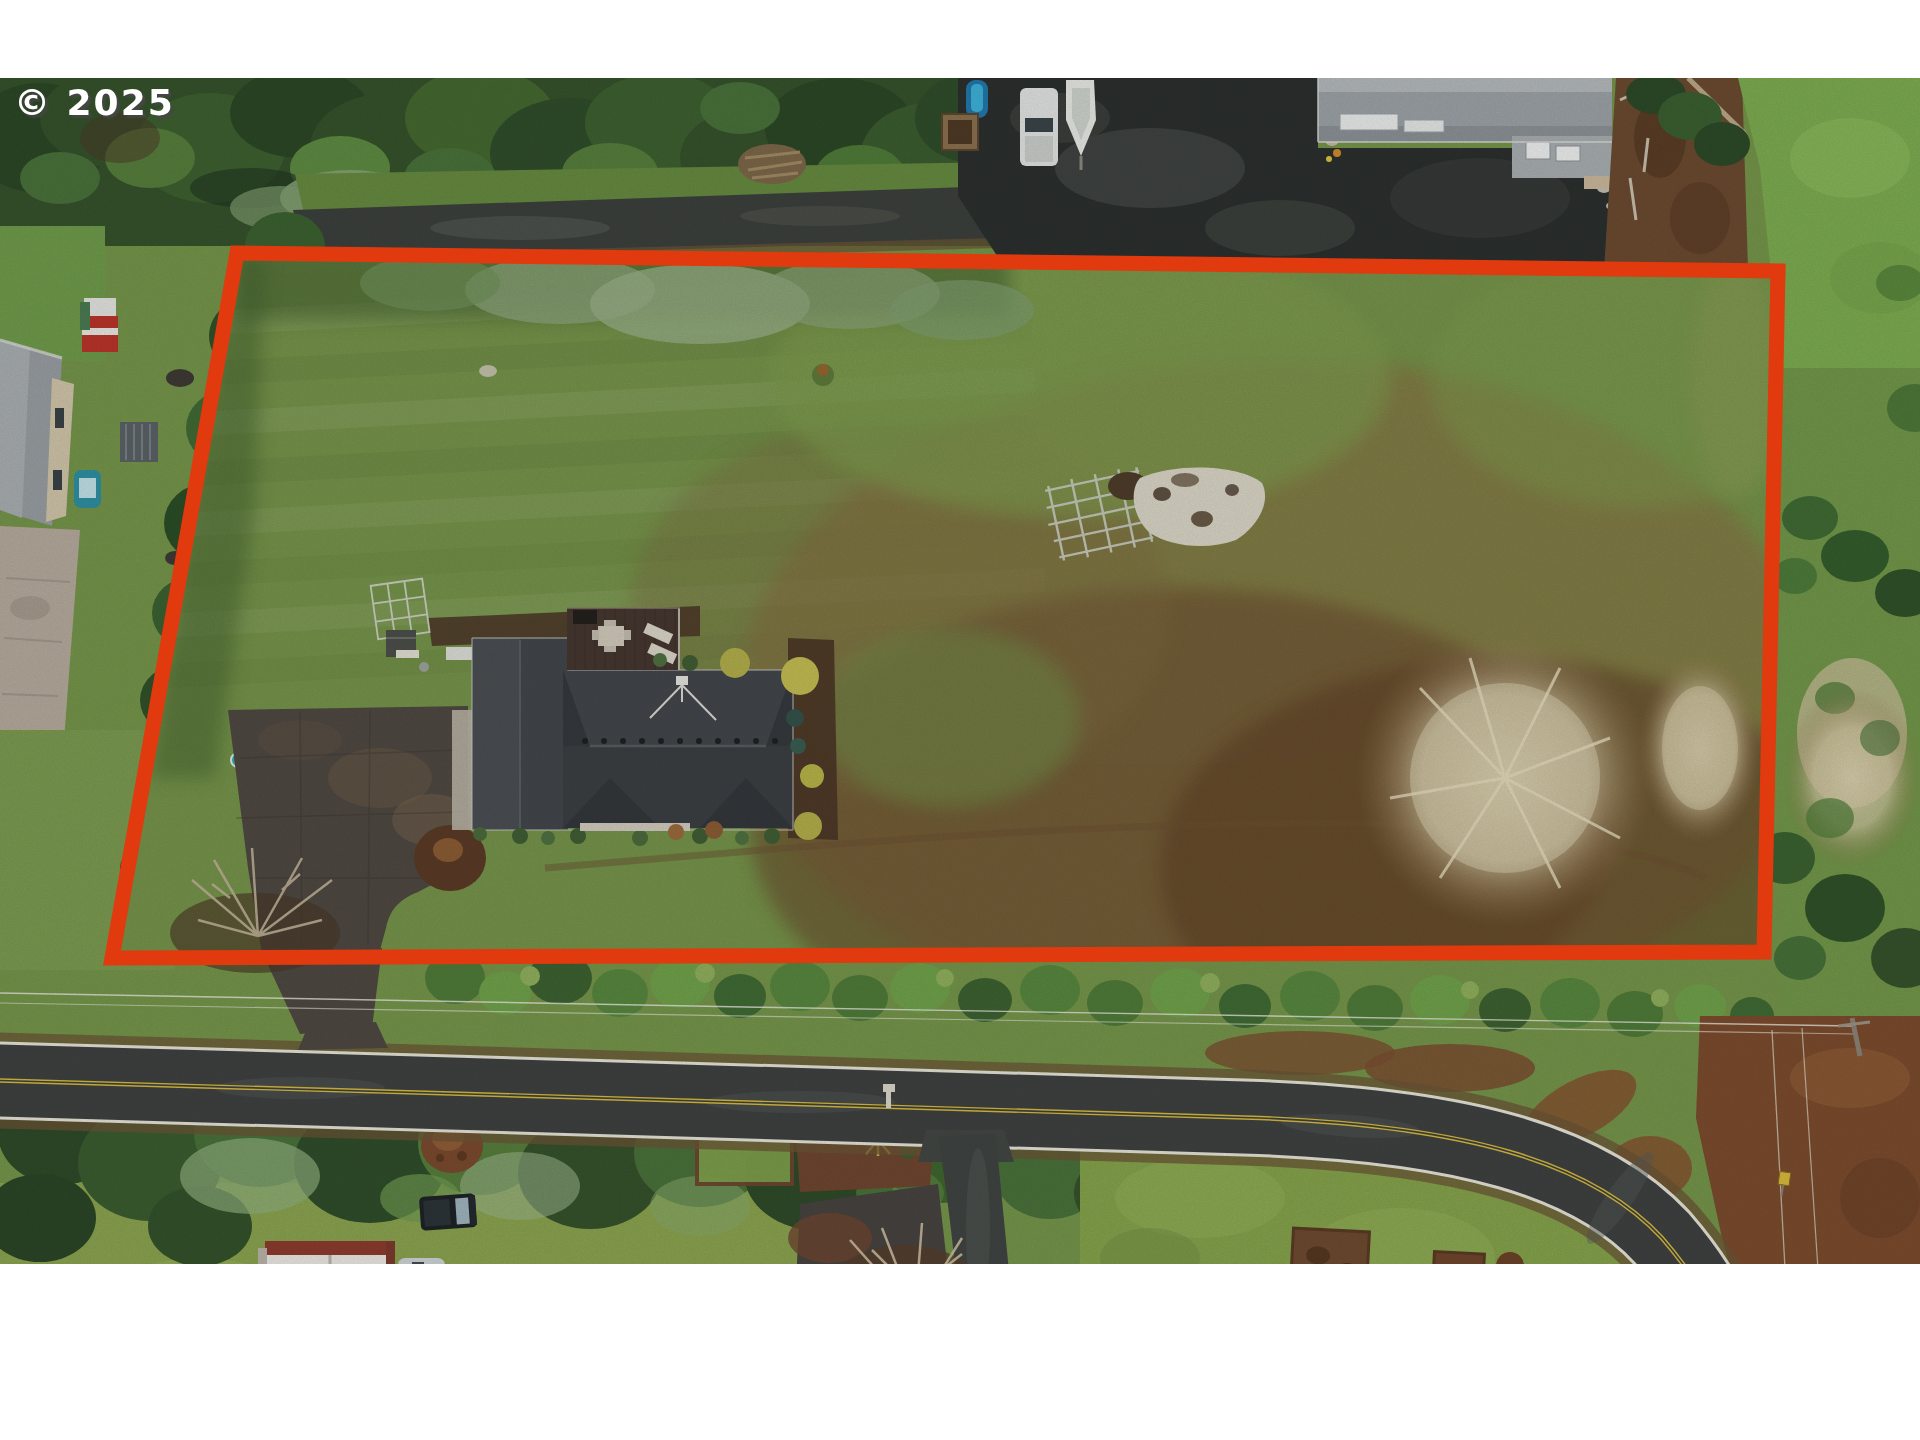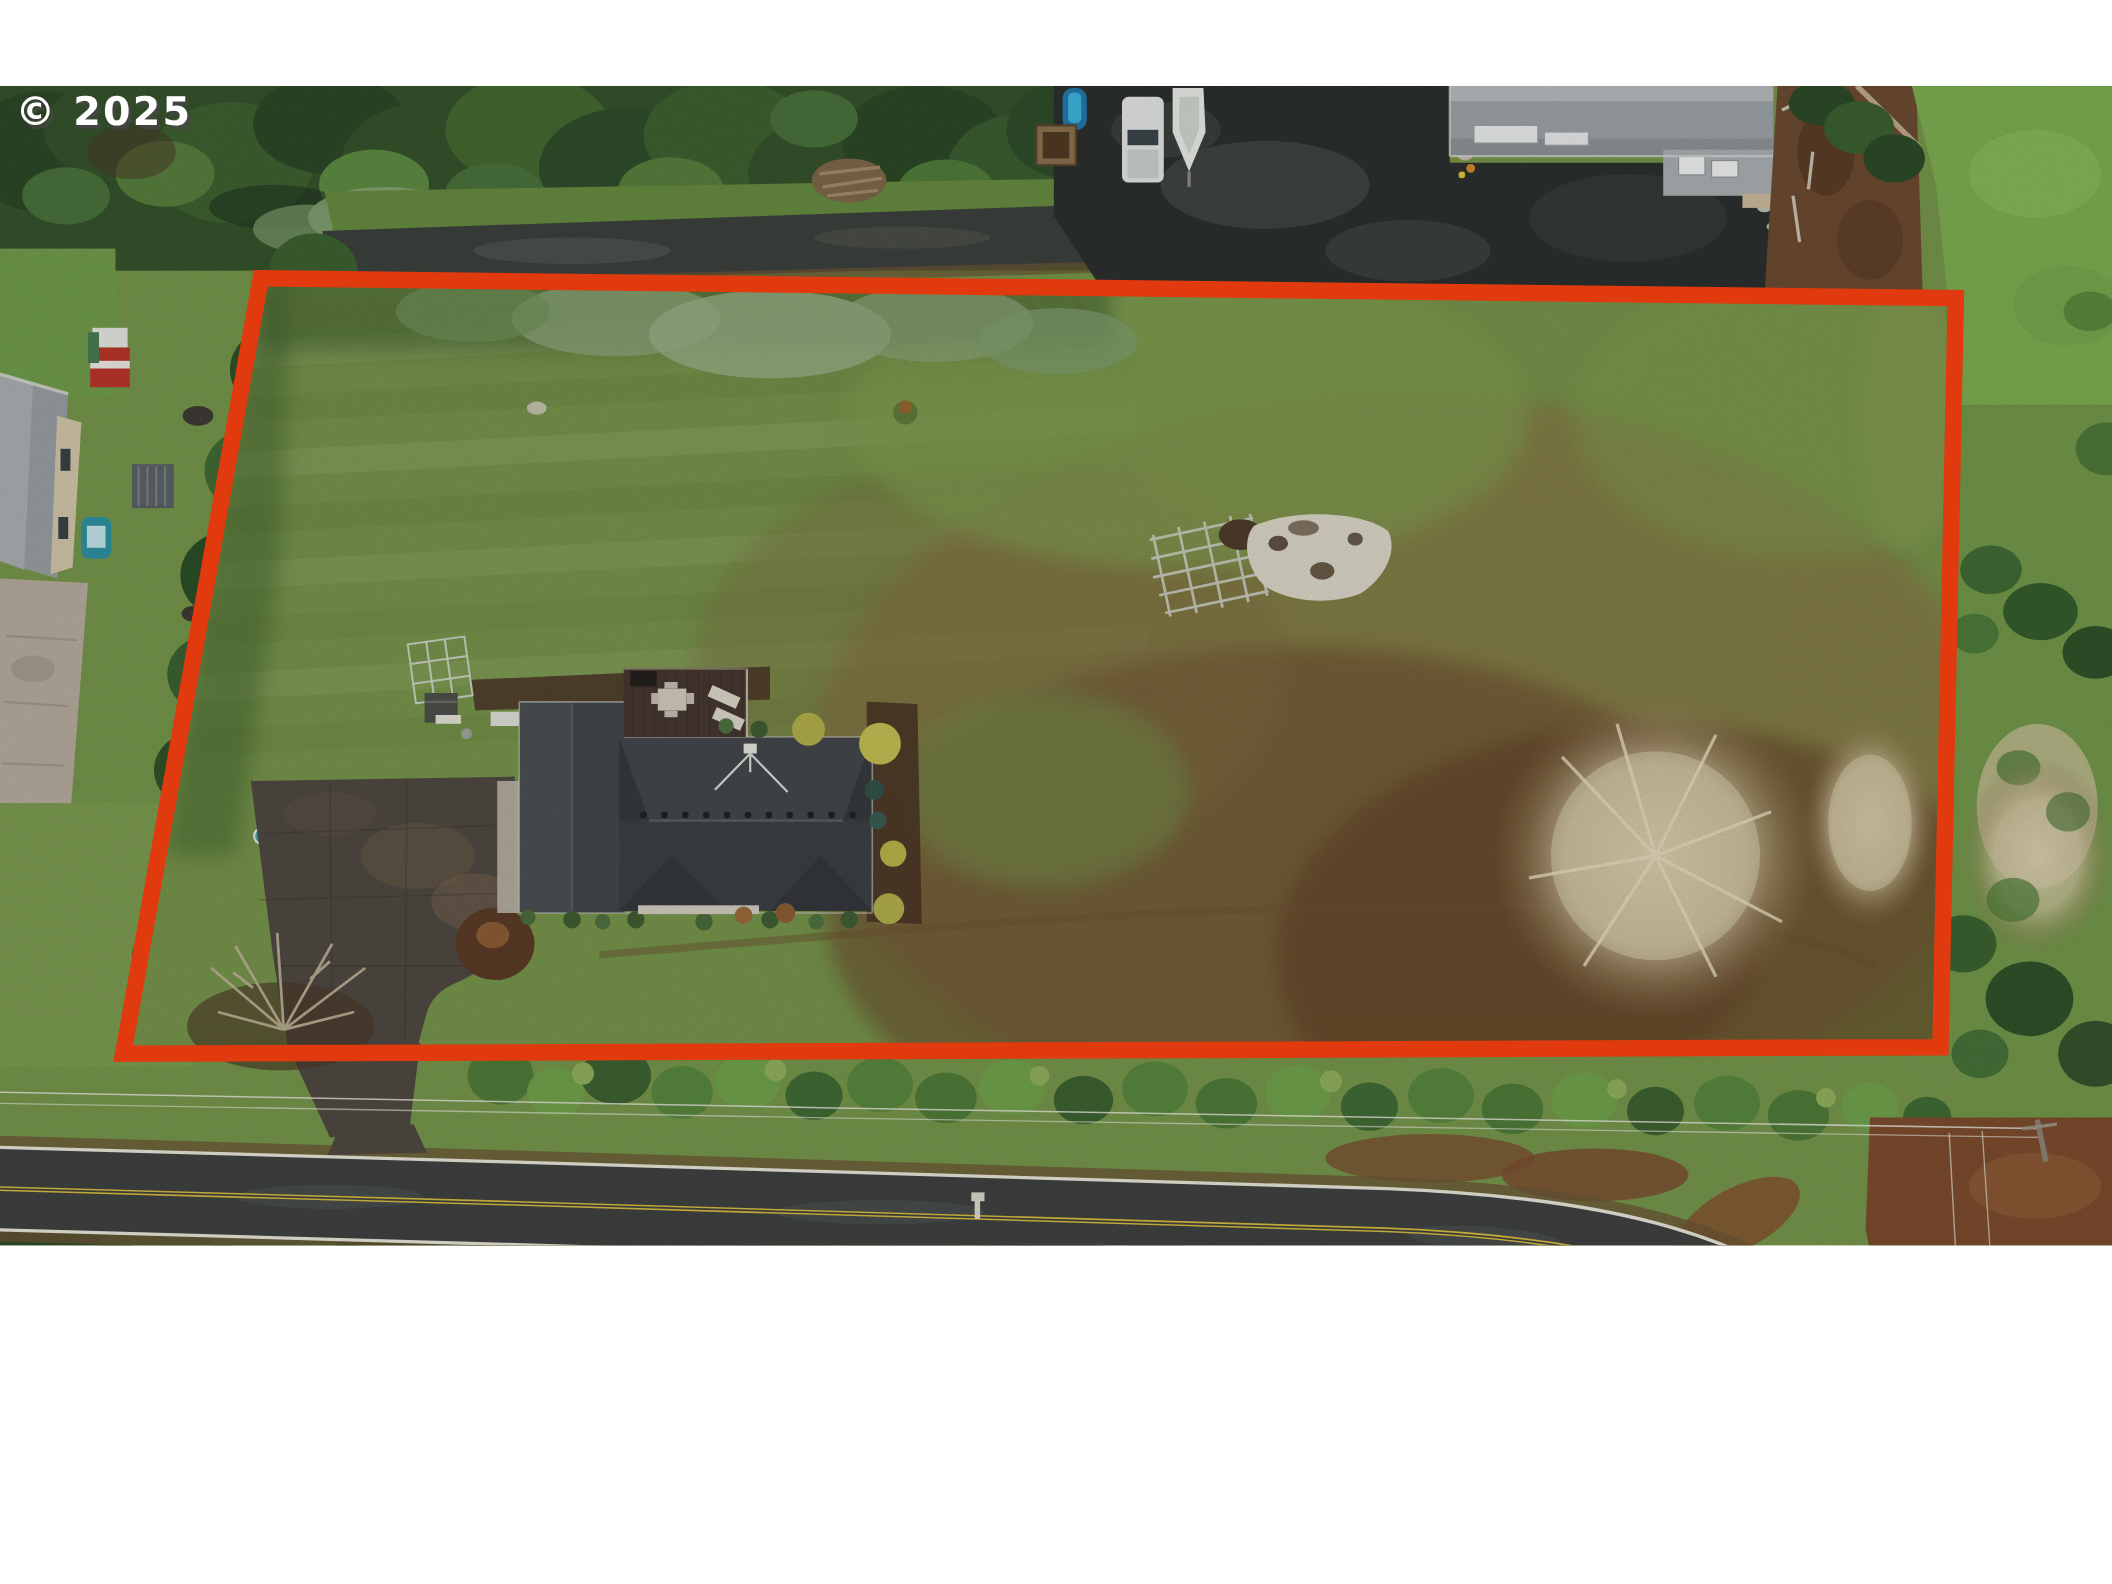--- a/index.html
+++ b/index.html
@@ -1,21 +1,21 @@
 <!DOCTYPE html>
 <html style="--boundary-red: #e03a0e; --letterbox-white: #ffffff; --road-centerline-yellow: #d4b83e; --road-asphalt: #3e4140; --lawn-green: #74944a; --field-brown: #6b4a2e; --roof-charcoal: #3b3f43;"><head>
 <meta charset="utf-8">
 <style>
   html,body{margin:0;padding:0;background:#ffffff;}
   body{width:1920px;height:1440px;position:relative;overflow:hidden;
        font-family:"DejaVu Sans","Liberation Sans",sans-serif;}
   .letterbox{position:absolute;left:0;width:1920px;background:#ffffff;z-index:4;}
   .letterbox.top{top:0;height:78px;}
   .letterbox.bottom{top:1360px;height:80px;}
-  .photo{position:absolute;top:78px;left:0;width:1920px;height:1054px;
+  .photo{position:absolute;top:78px;left:0;width:1920px;height:1186px;
          background:#74944a;overflow:hidden;}
   .photo svg{display:block;}
   .watermark{position:absolute;top:4px;left:14px;z-index:6;
     font-weight:bold;font-size:36px;letter-spacing:2px;color:#ffffff;
     text-shadow:3px 3px 2px rgba(70,70,70,.85);}
   .boundary{fill:none;stroke:var(--boundary-red,#e03a0e);stroke-width:15;stroke-linejoin:miter;}
   .yline{stroke:var(--road-centerline-yellow,#d4b83e);}
 </style>
 </head>
 <body>

